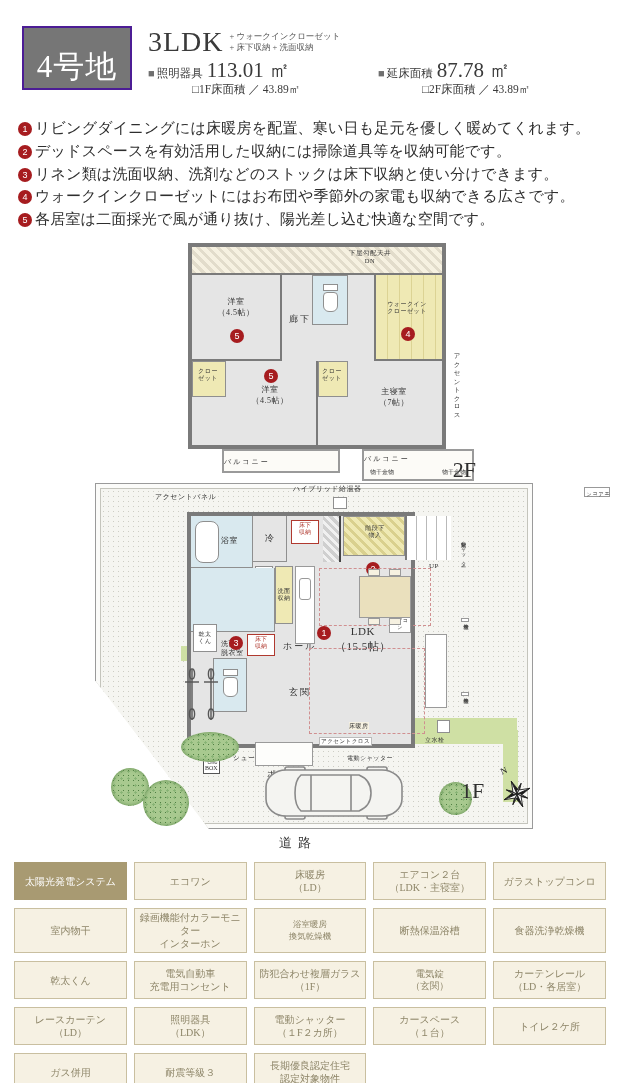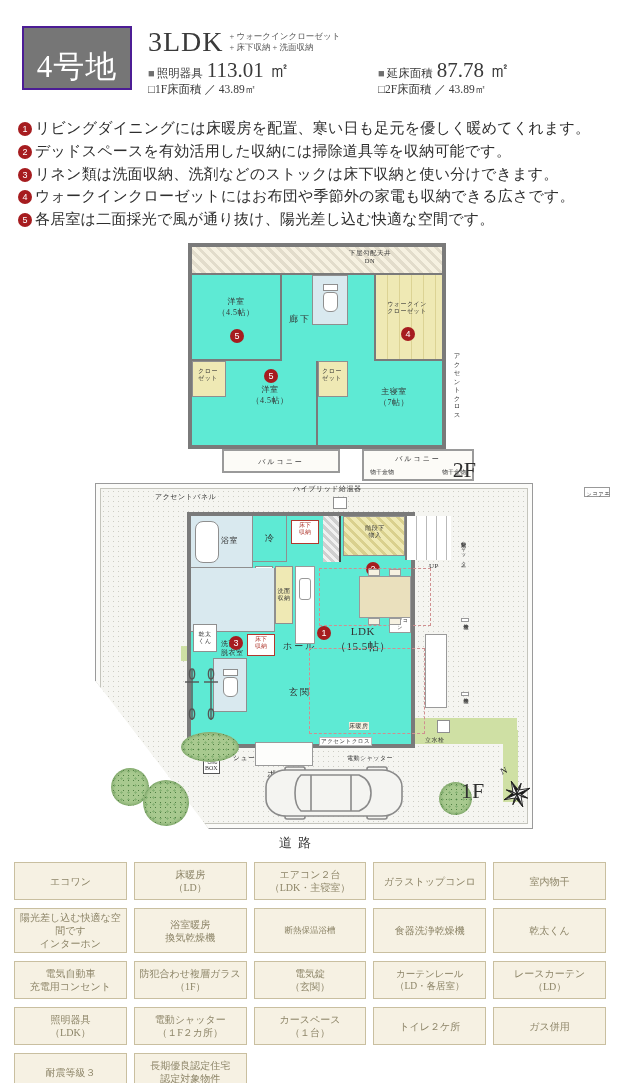--- a/index.html
+++ b/index.html
@@ -14,35 +14,35 @@
   
   #lot-box { left:22px; top:26px; width:110px; height:64px; background:#767676; border:2px solid #4c1d95;
     display:flex; align-items:flex-end; justify-content:center; color:#fff; font-size:31px; letter-spacing:1px; }
   #type-line { left:148px; top:28px; display:flex; align-items:flex-start; }
   #type-main { font-size:28px; color:#3a3a3a; letter-spacing:1px; line-height:1; }
   #type-extras { margin-left:6px; margin-top:3px; font-size:8.5px; color:#555; line-height:1.35; }
   .area-row { display:flex; align-items:baseline; }
   .sq { font-size:11px; color:#6f6f6f; margin-right:2px; }
   .area-label { font-size:11.5px; color:#3a3a3a; margin-right:4px; }
   .area-value { font-size:21px; color:#3a3a3a; }
-  .area-sub { font-size:11.5px; color:#3a3a3a; }
+  .area-sub { font-size:11.5px; color:#3a3a3a;margin-left:44px; }
   #area-l1a { left:148px; top:56px; } #area-l1b { left:378px; top:56px; }
   #area-l2a { left:148px; top:82px; } #area-l2b { left:378px; top:82px; }
 
   
   #features { left:18px; top:120px; width:594px; }
   .feat-line { display:flex; align-items:flex-start; margin-bottom:5.5px; }
   .mk { width:14px; height:14px; border-radius:50%; background:#a61c1f; color:#fff;
     display:flex; align-items:center; justify-content:center; font-size:9px;
     font-family:"Liberation Sans","DejaVu Sans",sans-serif; flex:0 0 auto; }
   .feat-line .mk { margin-top:2px; margin-right:3px; }
   .feat-text { font-size:15px; color:#2e2e2e; letter-spacing:0.2px; line-height:1.15; }
 
   
-  .wall { border:4px solid #7a7a7a; background:#5eead4; }
+  .wall { border:4px solid #7a7a7a; background:#e5e5e5; }
   .rlabel { font-size:8px; color:#333; text-align:center; line-height:1.35; letter-spacing:0.5px; }
   .tiny { font-size:6px; line-height:1.2; }
   .yellow { background:#efe9b4; border:1.5px solid #8f8f8f; }
   .blue { background:#d9e9ef; }
   .redbox { border:1px solid #b0392f; color:#b0392f; background:#fff; font-size:6px; line-height:1.15;
     text-align:center; white-space:pre-line; padding:1px; }
   .hatch { background:repeating-linear-gradient(45deg,#e2dccb 0 3px,#f6f1e1 3px 7px); }
   .yhatch { background:repeating-linear-gradient(45deg,#d9d08e 0 3px,#efe9b4 3px 7px); border:1.5px solid #8f8f8f; }
   .stripes { background:repeating-linear-gradient(90deg,#efe9b4 0 11px,#dcd394 11px 12px); }
   .stairs { background:repeating-linear-gradient(90deg,#ffffff 0 9px,#b9b9b9 9px 10px); border-left:2px solid #7a7a7a; }
@@ -71,21 +71,21 @@
   #b2-corridor { left:97px; top:66px; font-size:9px; letter-spacing:2px; }
   #b2-wc { left:120px; top:28px; width:36px; height:50px; border:1.5px solid #8f8f8f; }
   #b2-wic { left:182px; top:28px; width:68px; height:86px; border-left:2px solid #7a7a7a; border-bottom:2px solid #7a7a7a; }
   #b2-clA { left:0; top:114px; width:34px; height:36px; }
   #b2-clB { left:126px; top:114px; width:30px; height:36px; }
   #b2-yo2 { left:34px; top:114px; width:92px; height:84px; border-right:2px solid #7a7a7a; }
   #b2-master { left:156px; top:114px; width:94px; height:84px; }
   #b2-aircon { left:236px; top:126px; font-size:5px; background:#fff; border:1px solid #999; padding:1px 0; }
   #b2-balcL { left:52px; top:216px; width:118px; height:24px; }
   #b2-balcR { left:192px; top:216px; width:112px; height:32px; }
-  .balc-label { font-size:7px; letter-spacing:2px; text-align:center; }
+  .balc-label { font-size:7px; letter-spacing:2px; }
   .hanger { font-size:6px; color:#333; }
   #b2-accent { left:282px; top:116px; font-size:6.5px; color:#333; letter-spacing:1px; }
   #b2-tag { right:0; bottom:0; }
 
   
   #plan1f { left:95px; top:480px; width:460px; height:380px; }
   #site { left:0; top:3px; width:438px; height:346px; background-color:#f5f5f1;
     background-image:radial-gradient(#cdcdc5 0.7px, transparent 0.9px); background-size:5px 5px;
     border:1px solid #9a9a9a; box-shadow:inset 0 0 0 4px #fbfbf9, inset 0 0 0 5px #c4c4bc;
     clip-path:polygon(0 0, 100% 0, 100% 100%, 26% 100%, 0 57%); }
@@ -399,28 +399,29 @@
         <polygon points="-8,-8 -3,-1 0,0"></polygon>
           <polygon points="8,8 3,1 0,0"></polygon>
         <polygon points="8,-8 1,-3 0,0"></polygon>
           <polygon points="-8,8 -1,3 0,0"></polygon>
       </g>
     </g>
   </svg>
 </div>
 
 <div class="abs" id="feature-table">
+  <div class="feat-cell hl">太陽光発電システム</div>
   <div class="feat-cell">エコワン</div>
   <div class="feat-cell">床暖房
 （LD）</div>
   <div class="feat-cell">エアコン２台
 （LDK・主寝室）</div>
   <div class="feat-cell">ガラストップコンロ</div>
   <div class="feat-cell">室内物干</div>
-  <div class="feat-cell">陽光差し込む快適な空間です
+  <div class="feat-cell">録画機能付カラーモニター
 インターホン</div>
   <div class="feat-cell">浴室暖房
 換気乾燥機</div>
   <div class="feat-cell">断熱保温浴槽</div>
   <div class="feat-cell">食器洗浄乾燥機</div>
   <div class="feat-cell">乾太くん</div>
   <div class="feat-cell">電気自動車
 充電用コンセント</div>
   <div class="feat-cell">防犯合わせ複層ガラス
 （1F）</div>

